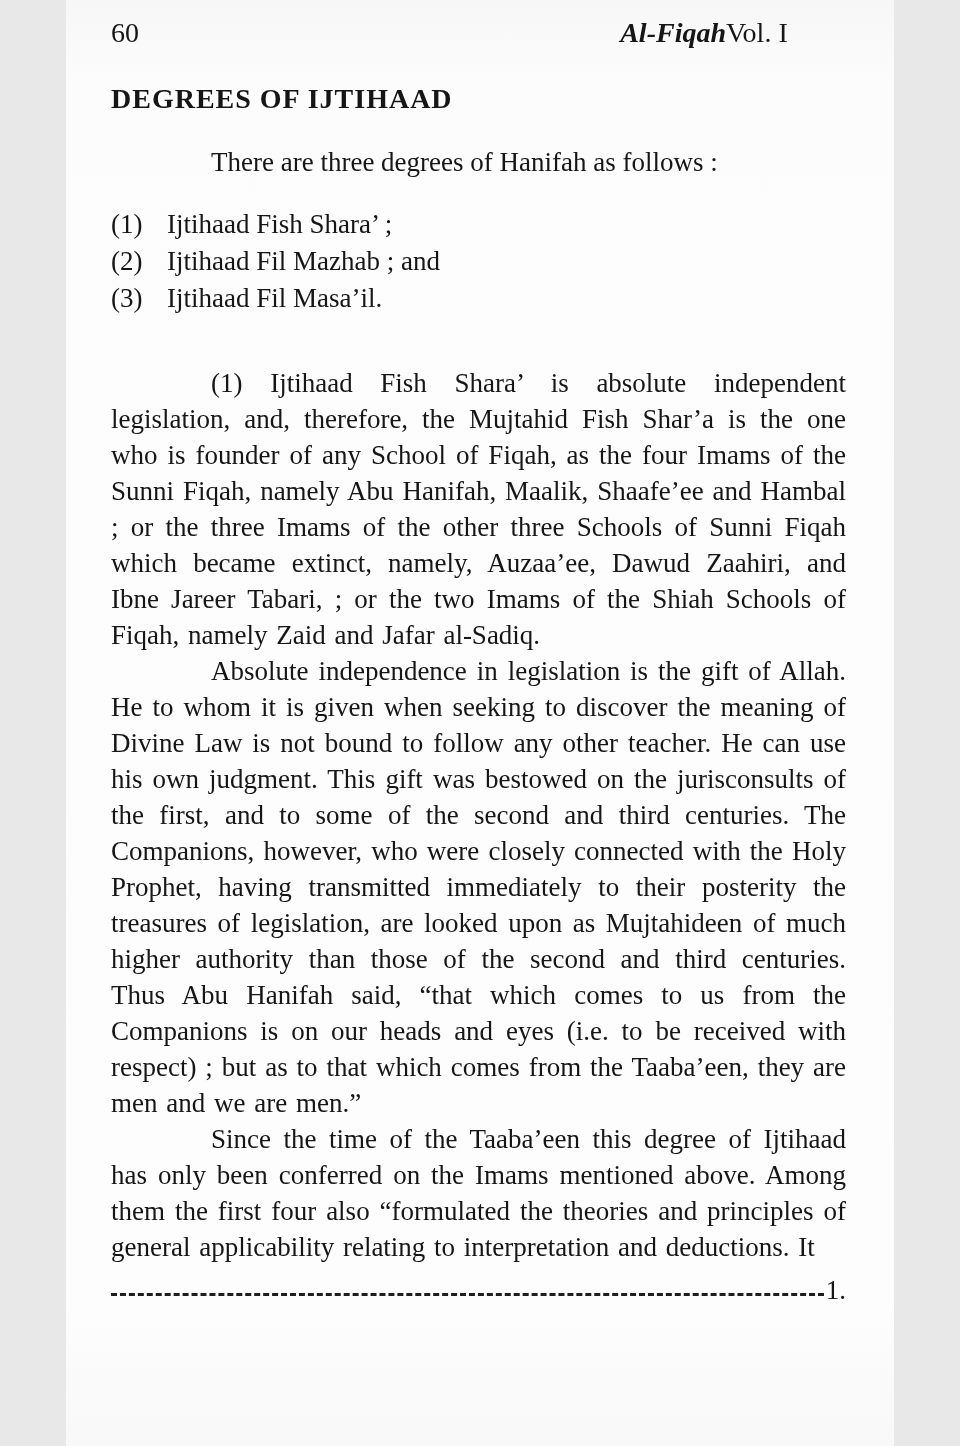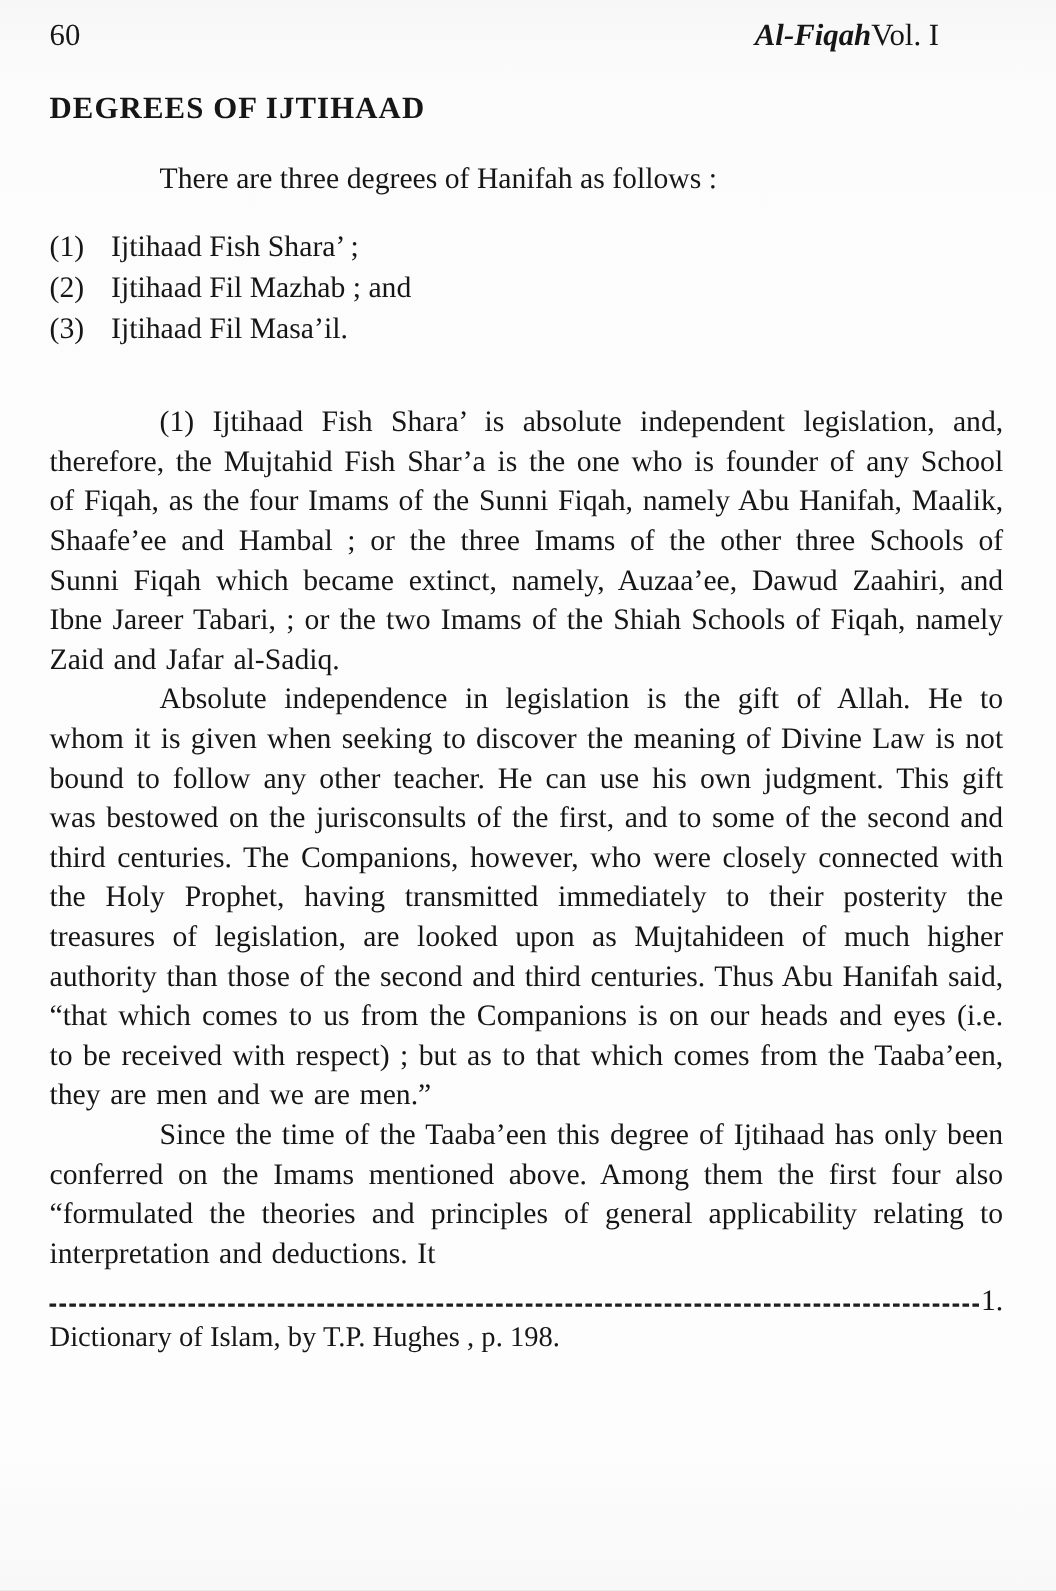--- a/index.html
+++ b/index.html
@@ -2,21 +2,21 @@
 <html><head>
 <meta charset="utf-8">
 <style>
   html, body {
     margin: 0;
     padding: 0;
     background: #e8e8e8;
   }
   .page {
     position: relative;
-    width: 960px;
+    width: 828px;
     height: 1446px;
     margin: 0 auto;
     background: #fbfbfb;
     background: linear-gradient(180deg, #f7f7f7 0%, #fcfcfc 6%, #fdfdfd 90%, #f8f8f8 100%);
     color: #161616;
     font-family: "Liberation Serif", "DejaVu Serif", serif;
     box-sizing: border-box;
     padding: 16px 48px 0 45px;
     overflow: hidden;
   }
@@ -120,15 +120,14 @@
 
   <p class="para">Absolute independence in legislation is the gift of Allah. He to whom it is given when seeking to discover the meaning of Divine Law is not bound to follow any other teacher. He can use his own judgment. This gift was bestowed on the jurisconsults of the first, and to some of the second and third centuries. The Companions, however, who were closely connected with the Holy Prophet, having transmitted immediately to their posterity the treasures of legislation, are looked upon as Mujtahideen of much higher authority than those of the second and third centuries. Thus Abu Hanifah said, “that which comes to us from the Companions is on our heads and eyes (i.e. to be received with respect) ; but as to that which comes from the Taaba’een, they are men and we are men.”</p>
 
   <p class="para">Since the time of the Taaba’een this degree of Ijtihaad has only been conferred on the Imams mentioned above. Among them the first four also “formulated the theories and principles of general applicability relating to interpretation and  deductions.  It</p>
 
   <div class="footnote-sep">
     <span class="dash-rule"></span>
     <span class="fn-num">1.</span>
   </div>
 
-  <p class="footnote-text">Dictionary of Islam, by T.P. Hughes , p. 198.</p>
 
 </div>
 
 </body></html>

